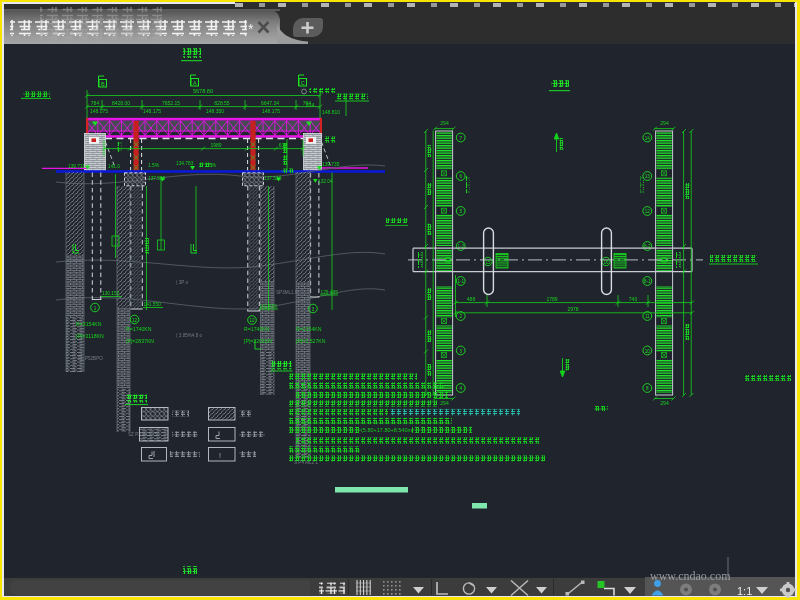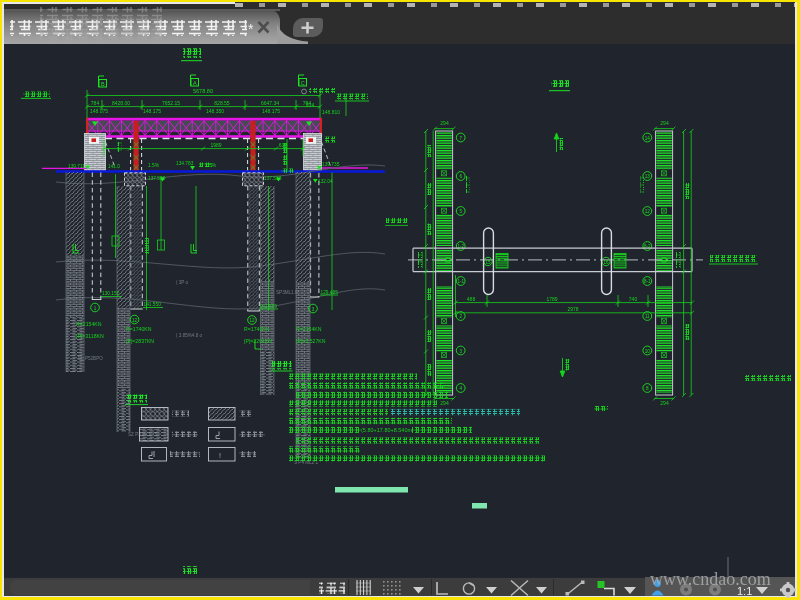--- a/index.html
+++ b/index.html
@@ -9,21 +9,21 @@
 #tabbar{position:absolute;left:4px;top:4px;width:791px;height:40px;background:#2d2d2d}
 #topcover{position:absolute;left:235px;top:2px;width:560px;height:2.5px;background:#2d2d2d}#topdash{position:absolute;left:235px;top:2.5px;width:560px;height:4px;background:repeating-linear-gradient(90deg,rgba(225,225,225,.75) 0 8px,rgba(45,45,45,0) 8px 24px,rgba(225,225,225,.6) 24px 30px,rgba(45,45,45,0) 30px 43px)}
 #tab1{position:absolute;left:4px;top:9px;width:276px;height:35px;background:linear-gradient(#4f4f4f,#808080 40%,#9b9b9b 78%,#a6a6a6);border-radius:0 12px 0 0}
 #tab1 .shine{position:absolute;left:0;top:0;width:100%;height:2px;background:#5a5a5a}
 #tabplus{position:absolute;left:293px;top:18px;width:30px;height:19px;background:#5c5c5c;border-radius:10px 3px 10px 3px}
 #canvas{position:absolute;left:4px;top:44px;width:791px;height:533px;background:#20242c}
 #statusbar{position:absolute;left:4px;top:577px;width:791px;height:19px;background:#3c3c3c;border-top:1px solid #23262c;box-sizing:border-box}
 #sbright{position:absolute;left:645px;top:577px;width:150px;height:19px;background:#555555}
 #cmdbox{position:absolute;left:10px;top:580px;width:300px;height:15px;background:#424242;border-radius:6px 0 0 6px}
 .sep{position:absolute;top:579px;width:1px;height:16px;background:#2a2a2a}
-#wm1{position:absolute;left:650px;top:569px;width:150px;height:20px;font-family:"Liberation Serif",serif;font-size:18px;color:rgba(172,174,178,0.82);letter-spacing:0px;z-index:30}
+#wm1{position:absolute;left:650px;top:569px;width:150px;height:20px;font-family:"Liberation Serif",serif;font-size:12px;color:rgba(172,174,178,0.82);letter-spacing:0px;z-index:30}
 svg{position:absolute;left:0;top:0;z-index:10}
 </style>
 </head>
 <body>
 <div id="w">
   <div id="frame"></div>
   <div id="content"></div>
   <div id="tabbar"></div>
   <div id="topcover"></div>
     <div id="topdash"></div>

